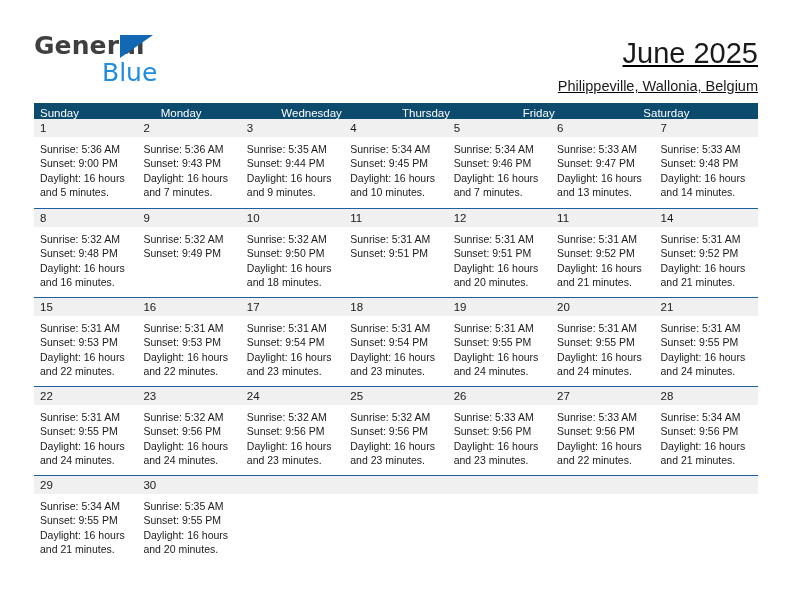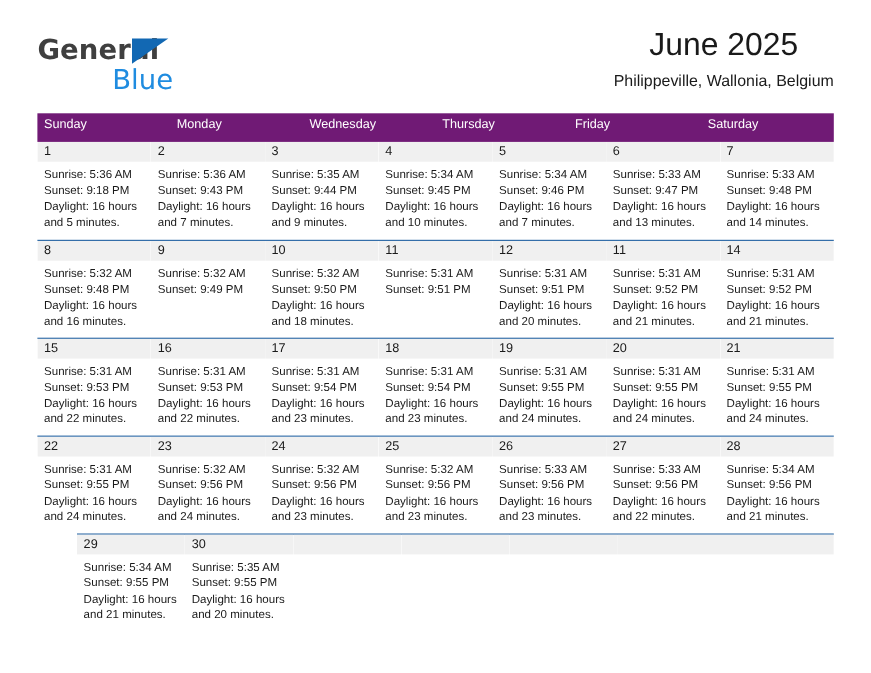--- a/index.html
+++ b/index.html
@@ -65,22 +65,23 @@
     font-size: 25px;
     color: #1f8ce0;
     font-family: "DejaVu Sans", sans-serif;
     font-weight: 400;
     line-height: 28px;
   }
 
   .title-block {
     position: absolute;
     right: 0;
-    top: 0;
-    text-align: center;
+    top: 12px;
+    text-align: right;
+    text-decoration: underline;
   }
   .cal-title {
     font-size: 29px;
     color: #1a1a1a;
     font-weight: 400;
     line-height: 34px;
     white-space: nowrap;
   }
   .cal-subtitle {
     margin-top: 7px;
@@ -94,22 +95,22 @@
   
   .calendar {
     position: absolute;
     left: 34px;
     top: 103px;
     width: 724px;
   }
 
   .weekday-row {
     display: flex;
-    background: #701a75;
-    height: 26px;
+    background: #0c4a6e;
+    height: 16px;
   }
   .weekday {
     flex: 1 1 0;
     color: #ffffff;
     font-size: 11.5px;
     line-height: 21px;
     padding-left: 6px;
     box-sizing: border-box;
     white-space: nowrap;
     overflow: hidden;
@@ -119,21 +120,20 @@
     display: flex;
     border-top: 1.6px solid #1f5fa0;
     height: 89px;
     box-sizing: border-box;
   }
   .week-row.first {
     border-top: none;
   }
   .week-row.short {
     height: 88px;
-    margin-left: 36px;
   }
 
   .day-cell {
     flex: 1 1 0;
     box-sizing: border-box;
     position: relative;
     overflow: hidden;
   }
 
   .day-number {
@@ -195,21 +195,21 @@
       <div class="weekday">Thursday</div>
       <div class="weekday">Friday</div>
       <div class="weekday">Saturday</div>
     </div>
 
     <div class="week-row first">
       <div class="day-cell">
         <div class="day-number">1</div>
         <div class="day-body">
           <div>Sunrise: 5:36 AM</div>
-          <div>Sunset: 9:18 PM</div>
+          <div>Sunset: 9:00 PM</div>
           <div class="daylight">Daylight: 16 hours and 5 minutes.</div>
         </div>
       </div>
       <div class="day-cell">
         <div class="day-number">2</div>
         <div class="day-body">
           <div>Sunrise: 5:36 AM</div>
           <div>Sunset: 9:43 PM</div>
           <div class="daylight">Daylight: 16 hours and 7 minutes.</div>
         </div>

